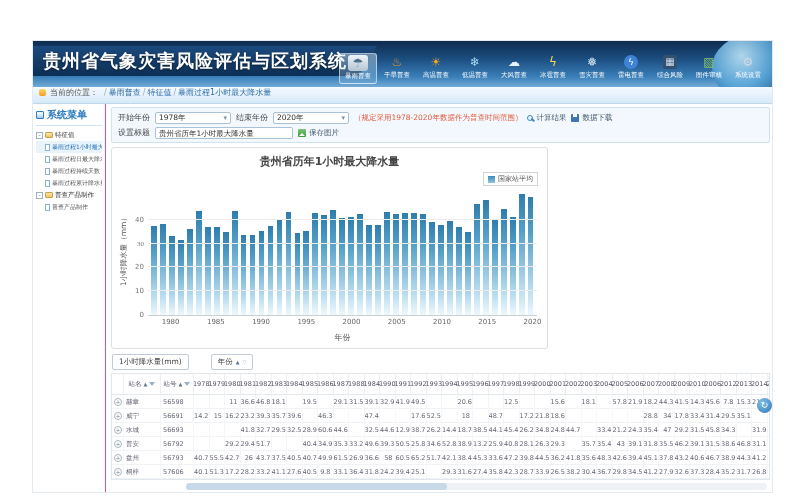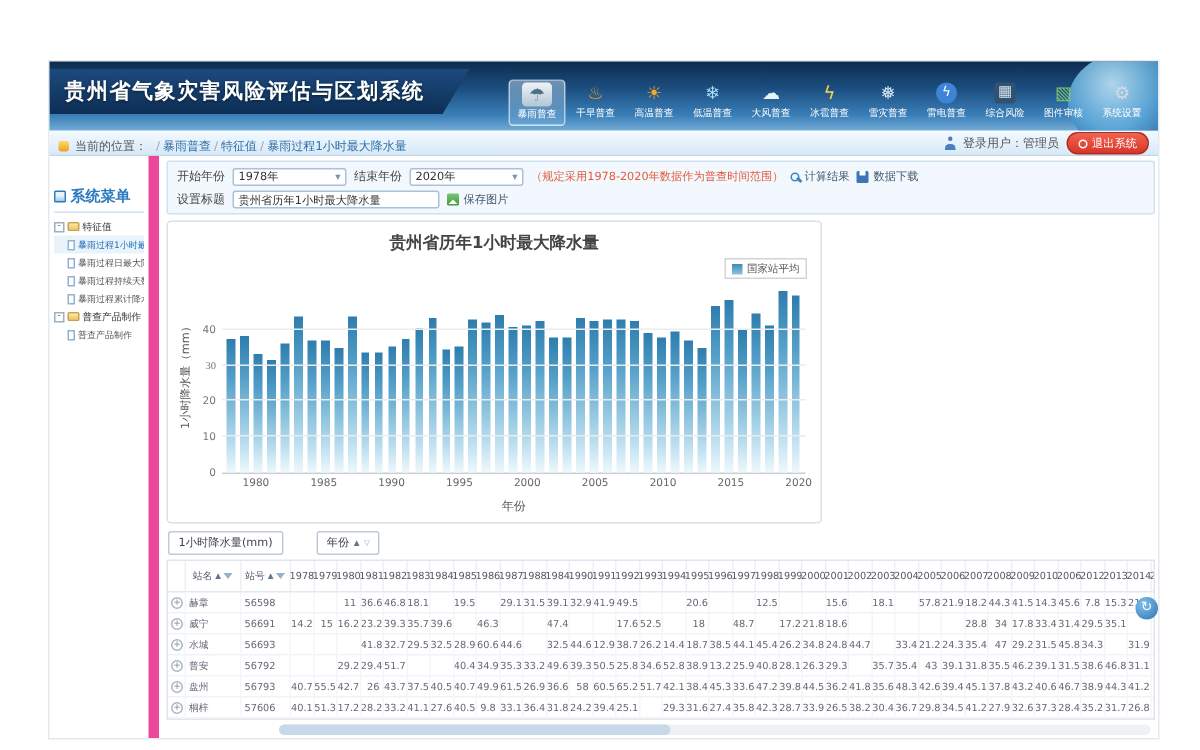--- a/index.html
+++ b/index.html
@@ -5,52 +5,52 @@
   *{box-sizing:border-box;margin:0;padding:0}
   body{margin:0;background:#fff;font-family:"DejaVu Sans","Liberation Sans",sans-serif}
   .canvas{position:relative;width:800px;height:500px;background:#fff;overflow:hidden}
   .app{position:absolute;left:32px;top:40px;width:741px;height:453px;background:#fff;border:1px solid #e4eaf0}
 
   
   .hdr{position:relative;height:46px;background:linear-gradient(180deg,#0e2c4e 0%,#1c4f82 40%,#3a7fb8 78%,#72abd6 100%);overflow:hidden}
   .earth{position:absolute;right:-18px;top:-6px;width:78px;height:66px;border-radius:50%;
          background:radial-gradient(circle at 38% 32%,#bfe5f7 0%,#5aa6d8 45%,#1c5d98 80%,#123e68 100%);opacity:.9}
   .brand{position:absolute;left:0;top:5px;height:30px;line-height:30px;padding:0 30px 0 10px;
-         color:#fff;font-size:14px;font-weight:bold;letter-spacing:1px;
+         color:#fff;font-size:18px;font-weight:bold;letter-spacing:1px;
          background:linear-gradient(180deg,#1c4a7e,#0d2f55);
          clip-path:polygon(0 0,100% 0,calc(100% - 18px) 100%,0 100%);text-shadow:0 1px 2px rgba(0,0,0,.5)}
   .nav{position:absolute;right:5px;bottom:3px;display:flex;gap:1px;z-index:3}
   .nav-item{width:38px;text-align:center;color:#fff;font-size:6.5px;padding:1px 0 2px;border-radius:3px;cursor:pointer}
   .nav-item.active{background:linear-gradient(180deg,rgba(220,238,252,.45),rgba(150,200,240,.2));border:1px solid rgba(255,255,255,.55)}
   .tile{height:16px;margin:0 auto 1px;display:flex;align-items:center;justify-content:center;font-size:12px;line-height:1}
   .t-rain{width:20px;background:linear-gradient(#eff4f8,#b2c5d4);color:#4d7089;border-radius:3px}
   .t-drought{color:#f59b20}.t-heat{color:#f8a71f}.t-cold{color:#aadcf5}.t-wind{color:#eaf2f9}
   .t-hail{color:#ffd44d}.t-snow{color:#d6e6f4}
   .t-light{width:14px;height:14px;margin:1px auto 2px;background:#3f83d6;border-radius:50%;color:#fff;font-size:9px}
   .t-risk{width:14px;height:14px;margin:1px auto 2px;background:#32506f;border-radius:2px;color:#d7e3f2;font-size:10px}
   .t-map{color:#84c465}.t-set{color:#d3dae1}
 
   
-  .subbar{height:17px;display:flex;align-items:flex-end;justify-content:space-between;padding:0 6px;
+  .subbar{height:17px;display:flex;align-items:flex-start;justify-content:space-between;padding:0 6px;
           background:linear-gradient(180deg,#f4faff,#d7e9f7);border-bottom:1px solid #bfd7ea;font-size:8px;color:#555}
   .bcwrap{display:flex;align-items:center;gap:4px}
   .pin{width:7px;height:7px;border-radius:2px;background:linear-gradient(#ffd86b,#f09f1e);display:inline-block}
   .crumb{color:#2f6ea8;cursor:pointer}
   .sep{color:#9ab;padding:0 2px}
   .userwrap{display:flex;align-items:center;gap:5px}
   .person{width:7px;height:9px;display:inline-block;position:relative}
   .person::before{content:'';position:absolute;top:0;left:2px;width:3px;height:3px;border-radius:50%;background:#4a7dbd}
   .person::after{content:'';position:absolute;bottom:0;left:0;width:7px;height:4px;border-radius:3px 3px 0 0;background:#4a7dbd}
   .exitbtn{display:inline-flex;align-items:center;gap:3px;background:linear-gradient(#f3624e,#d7362a);color:#fff;
            font-size:7.5px;padding:1.5px 7px;border-radius:8px;border:1px solid #b32a20;cursor:pointer}
   .pwr{width:6px;height:6px;border:1px solid #fff;border-radius:50%;display:inline-block}
 
   
   .bodywrap{display:flex;height:388px}
-  .sidebar{width:73px;border-right:7px solid #ec4899;padding:20px 3px;flex:none}
+  .sidebar{width:73px;border-right:1px solid #ec4899;padding:4px 3px;flex:none}
   .side-title{color:#2a7bbf;font-weight:bold;font-size:10px;display:flex;align-items:center;gap:3px;
               border-bottom:1px solid #cfe2f3;padding-bottom:3px;margin-bottom:3px}
   .menuic{width:8px;height:8px;border:1px solid #2a7bbf;display:inline-block;border-radius:1px;
           background:linear-gradient(#e8f3fc 40%,#9cc8e8)}
   .tnode{display:flex;align-items:center;gap:2px;font-size:6.5px;color:#333;height:12px;white-space:nowrap;overflow:hidden}
   .tchild{display:flex;align-items:center;gap:2px;font-size:6px;color:#555;height:12px;padding-left:9px;white-space:nowrap;overflow:hidden;cursor:pointer}
   .tchild.sel{color:#1f6cb0;background:#e8f3fc}
   .treebox{width:7px;height:7px;border:1px solid #9ab0c4;display:inline-flex;align-items:center;justify-content:center;
            font-size:6px;color:#667;background:#fff;line-height:1;flex:none}
   .foldic{width:8px;height:6px;background:linear-gradient(#ffe9a8,#f0c25e);border:1px solid #c9a04e;display:inline-block;border-radius:1px;flex:none}
@@ -137,28 +137,20 @@
           <div class="nav-item"><span class="tile t-map">▧</span><span>图件审核</span></div>
           <div class="nav-item"><span class="tile t-set">⚙</span><span>系统设置</span></div>
         </div>
     </div>
 
     <div class="subbar">
       <div class="bcwrap">
         <span class="pin"></span>
         <span>当前的位置：</span>
         <span id="bc-items"><span class="sep">/</span><span class="crumb">暴雨普查</span><span class="sep">/</span><span class="crumb">特征值</span><span class="sep">/</span><span class="crumb">暴雨过程1小时最大降水量</span></span>
-      </div>
-      <div class="userwrap">
-        <span class="person"></span>
-        <span>登录用户：管理员</span>
-        <span class="exitbtn">
-          <span class="pwr"></span>
-          <span>退出系统</span>
-        </span>
       </div>
     </div>
 
     <div class="bodywrap">
 
       <div class="sidebar">
         <div class="side-title">
           <span class="menuic"></span>
           <span>系统菜单</span>
         </div>

